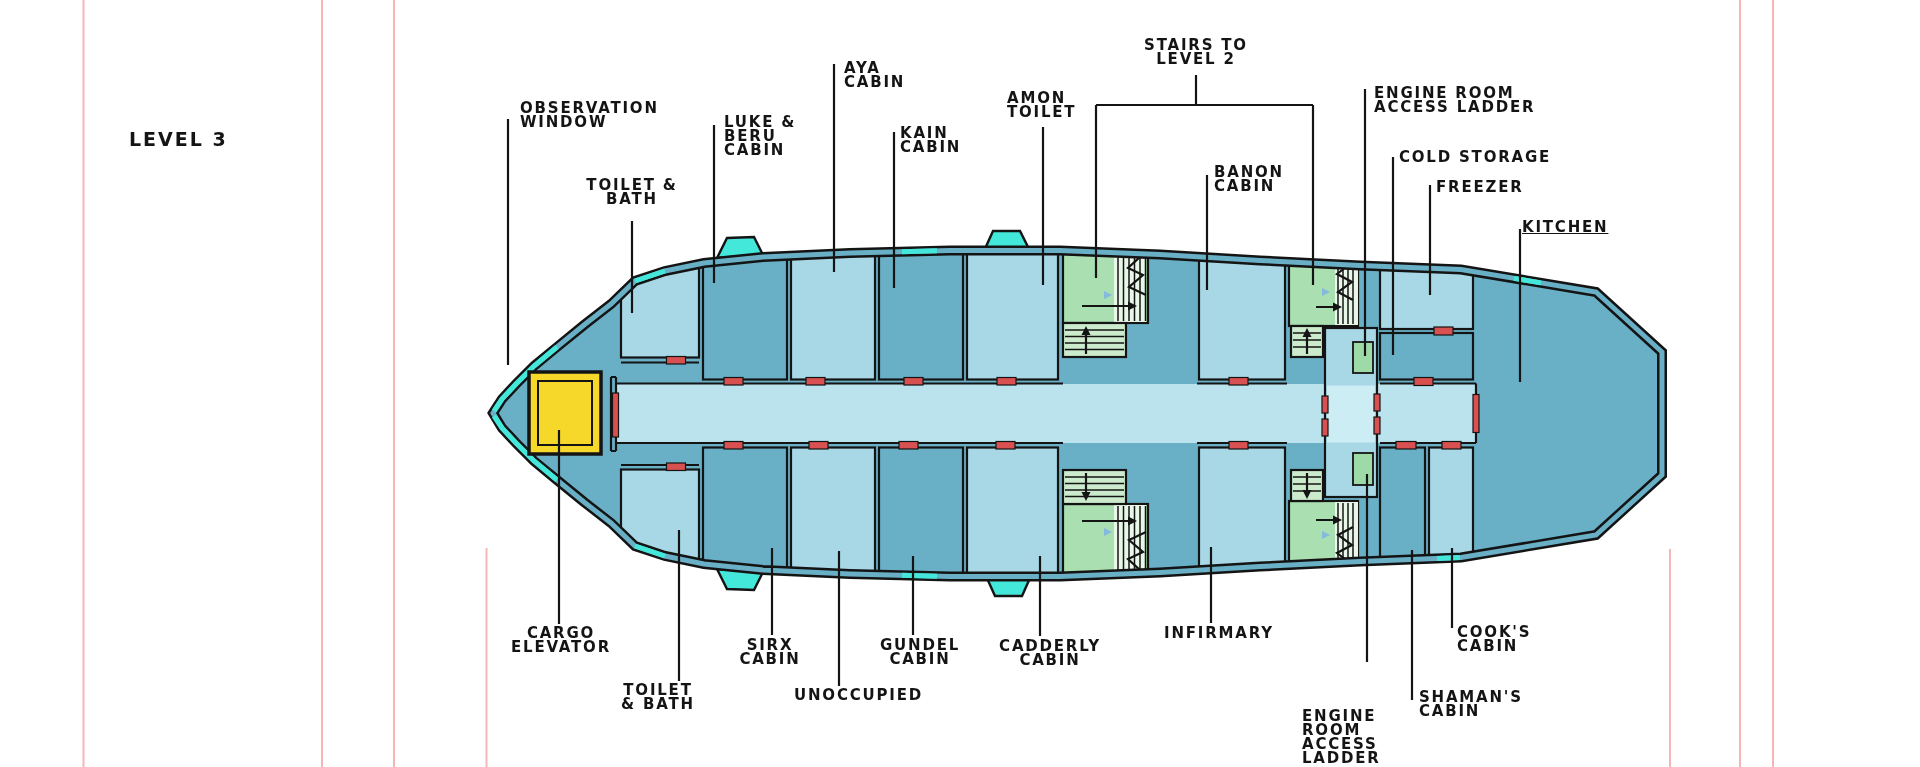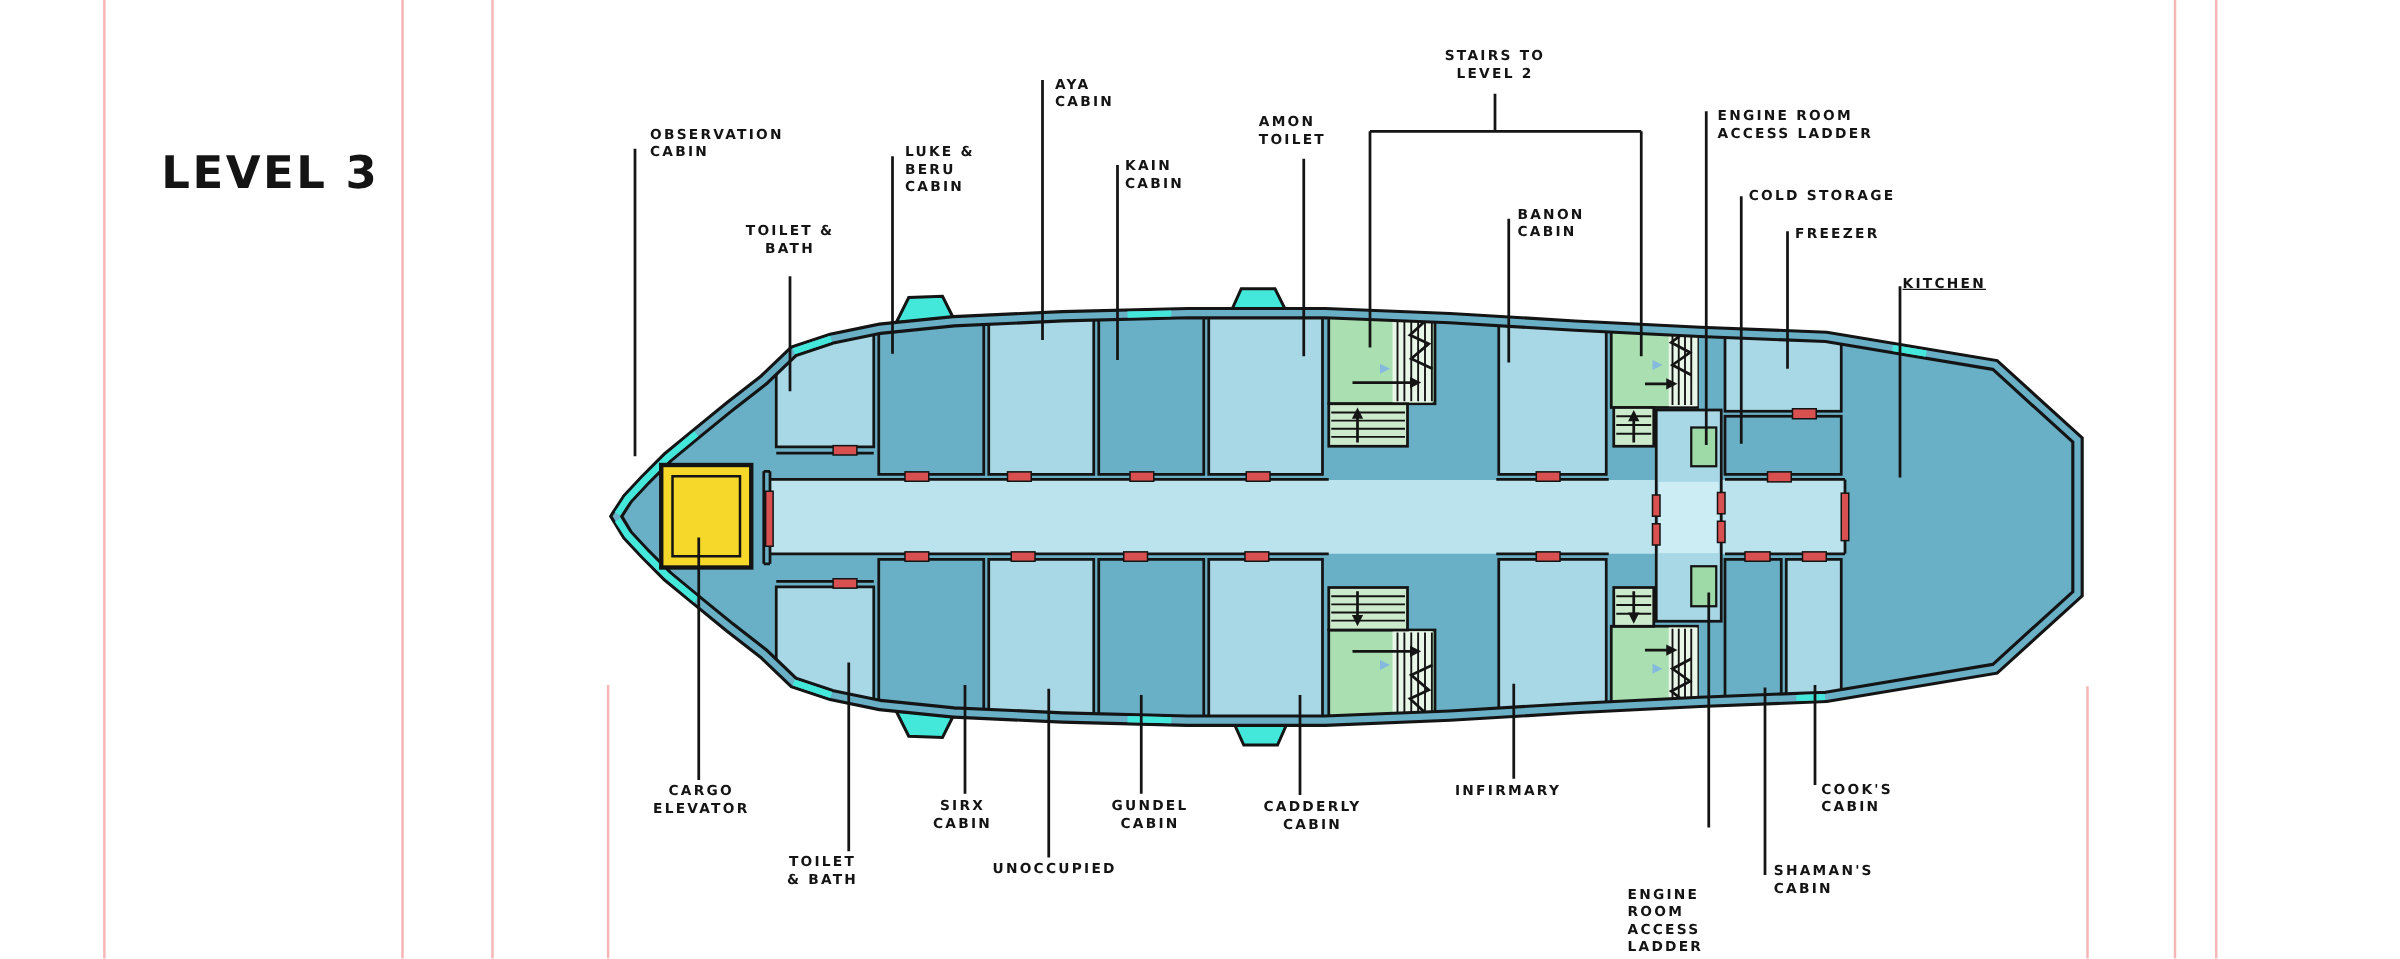--- a/index.html
+++ b/index.html
@@ -1,22 +1,22 @@
 <!DOCTYPE html>
 <html style="--background: #ffffff; --outline: #141414; --deck: #69b0c6; --cabin: #a8d7e6; --corridor: #bae3ed; --corridor_cross: #cdedf5; --stairs: #a9dfb1; --stairs_steps: #ccebcc; --stairs_hatch: #e9f7e9; --ladder: #9edaa7; --elevator: #f5d829; --door: #d85050; --accent: #43e8da; --margin_line: #f6b6b6;"><head>
 <meta charset="utf-8">
 <style>
   html,body{margin:0;padding:0;background:#fff;}
   #stage{position:relative;width:1920px;height:767px;overflow:hidden;background:var(--background,#fff);
          font-family:"DejaVu Sans",sans-serif;}
   svg{position:absolute;left:0;top:0;}
-  .lbl{position:absolute;font-size:11px;line-height:14px;font-weight:700;letter-spacing:1.8px;
+  .lbl{position:absolute;font-size:15px;line-height:14px;font-weight:700;letter-spacing:1.8px;
        color:var(--outline,#141414);white-space:pre-line;}
   .ctr{transform:translateX(-50%);text-align:center;}
-  .title{font-size:36px;line-height:30px;letter-spacing:2px;}
+  .title{font-size:19px;line-height:30px;letter-spacing:2px;}
   .margin{stroke:var(--margin_line);stroke-width:2;}
   .f-deck{fill:var(--deck);}
   .room{stroke:var(--outline);stroke-width:2.2;}
   .r-cabin{fill:var(--cabin);}
   .r-dark{fill:var(--deck);}
   .r-green{fill:var(--stairs);}
   .r-steps{fill:var(--stairs_steps);}
   .r-hatch{fill:var(--stairs_hatch);stroke:none;}
   .r-ladder{fill:var(--ladder);stroke:var(--outline);stroke-width:1.8;}
   .corr{fill:var(--corridor);}
@@ -274,21 +274,21 @@
     <line x1="1040" y1="556" x2="1040" y2="636"></line>
     <line x1="1211" y1="547" x2="1211" y2="623"></line>
     <line x1="1367" y1="474" x2="1367" y2="662"></line>
     <line x1="1412" y1="550" x2="1412" y2="700"></line>
     <line x1="1452" y1="548" x2="1452" y2="628"></line>
   </g>
 </svg>
 
 <div class="lbl title" style="left:129px;top:124px;">LEVEL 3</div>
 <div class="lbl" style="left:520px;top:101px;">OBSERVATION
-CABIN</div>
+WINDOW</div>
 <div class="lbl ctr" style="left:632px;top:178px;">TOILET &amp;
 BATH</div>
 <div class="lbl" style="left:724px;top:115px;">LUKE &amp;
 BERU
 CABIN</div>
 <div class="lbl" style="left:844px;top:61px;">AYA
 CABIN</div>
 <div class="lbl" style="left:900px;top:126px;">KAIN
 CABIN</div>
 <div class="lbl" style="left:1007px;top:91px;">AMON

